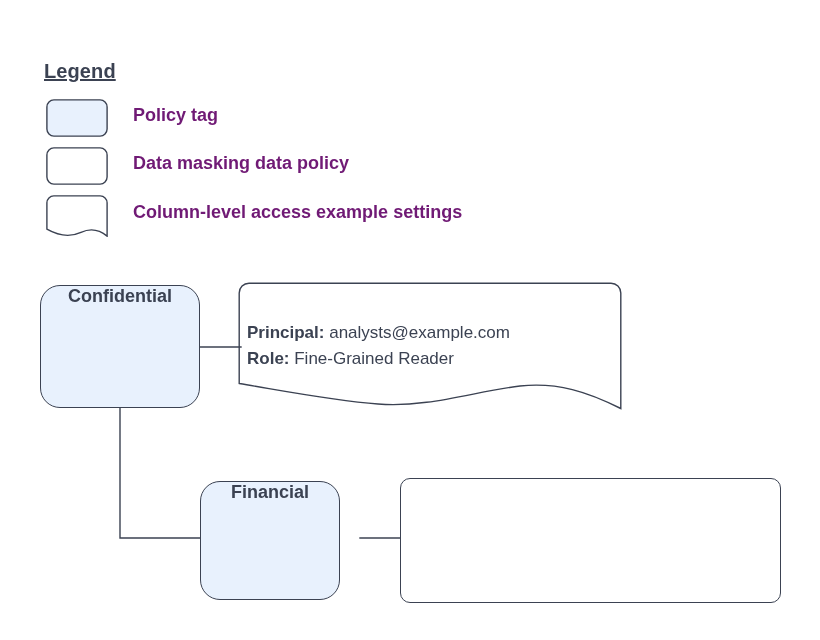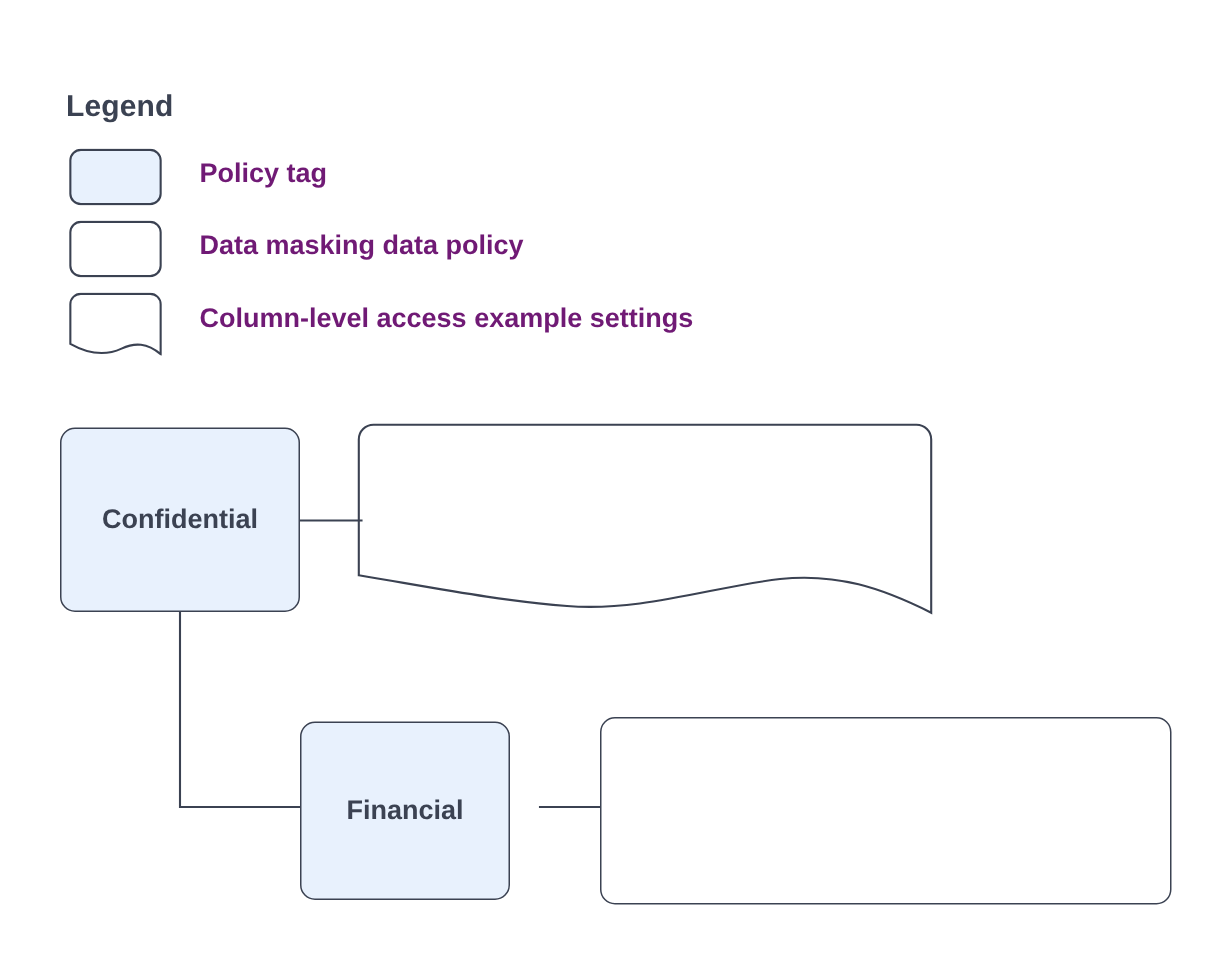--- a/index.html
+++ b/index.html
@@ -28,20 +28,21 @@
   
   .legend-title {
     position: absolute;
     left: 44px;
     top: 60px;
     font-size: 20px;
     font-weight: bold;
     color: #3b4252;
     letter-spacing: 0.1px;
     white-space: nowrap;
+    text-decoration: underline;
   }
   .legend-label {
     position: absolute;
     left: 133px;
     font-size: 18px;
     font-weight: bold;
     color: #701a75;
     white-space: nowrap;
     line-height: 1;
   }
@@ -56,24 +57,23 @@
   }
   .legend-swatch.s1 { top: 99px;  height: 38px; }
   .legend-swatch.s2 { top: 147px; height: 38px; }
   .legend-swatch.s3 { top: 195px; height: 42px; }
 
   
   .node {
     position: absolute;
     box-sizing: border-box;
     display: flex;
-    align-items: center;
     justify-content: center;
     border: 1.4px solid #3b4252;
-    border-radius: 10px;
+    border-radius: 20px;
     background: #e8f1fd;
     font-size: 18px;
     font-weight: bold;
     color: #3b4252;
   }
   #node-confidential {
     left: 40px;  top: 285px;
     width: 160px; height: 123px;
   }
   #node-financial {
@@ -173,20 +173,30 @@
              L 373 1.2
              A 9.8 9.8 0 0 1 382.8 11
              L 382.8 126.5
              C 350 110 320 100 282 104
              C 238 109 190 126 140 122
              C 95 118.5 52 110 1.2 101.5
              L 1.2 11
              A 9.8 9.8 0 0 1 11 1.2
              Z" fill="#ffffff"></path>
   </svg>
+  <div class="callout-text" id="callout-confidential-text">
+    <div>
+      <b>Principal:</b>
+      <span>analysts@example.com</span>
+    </div>
+    <div>
+      <b>Role:</b>
+      <span>Fine-Grained Reader</span>
+    </div>
+  </div>
 
   <div class="node" id="node-financial">
     <span>Financial</span>
   </div>
 
   <div class="plain-callout"></div>
   <div class="callout-text" id="callout-financial-text">
   </div>
 
 </div>

